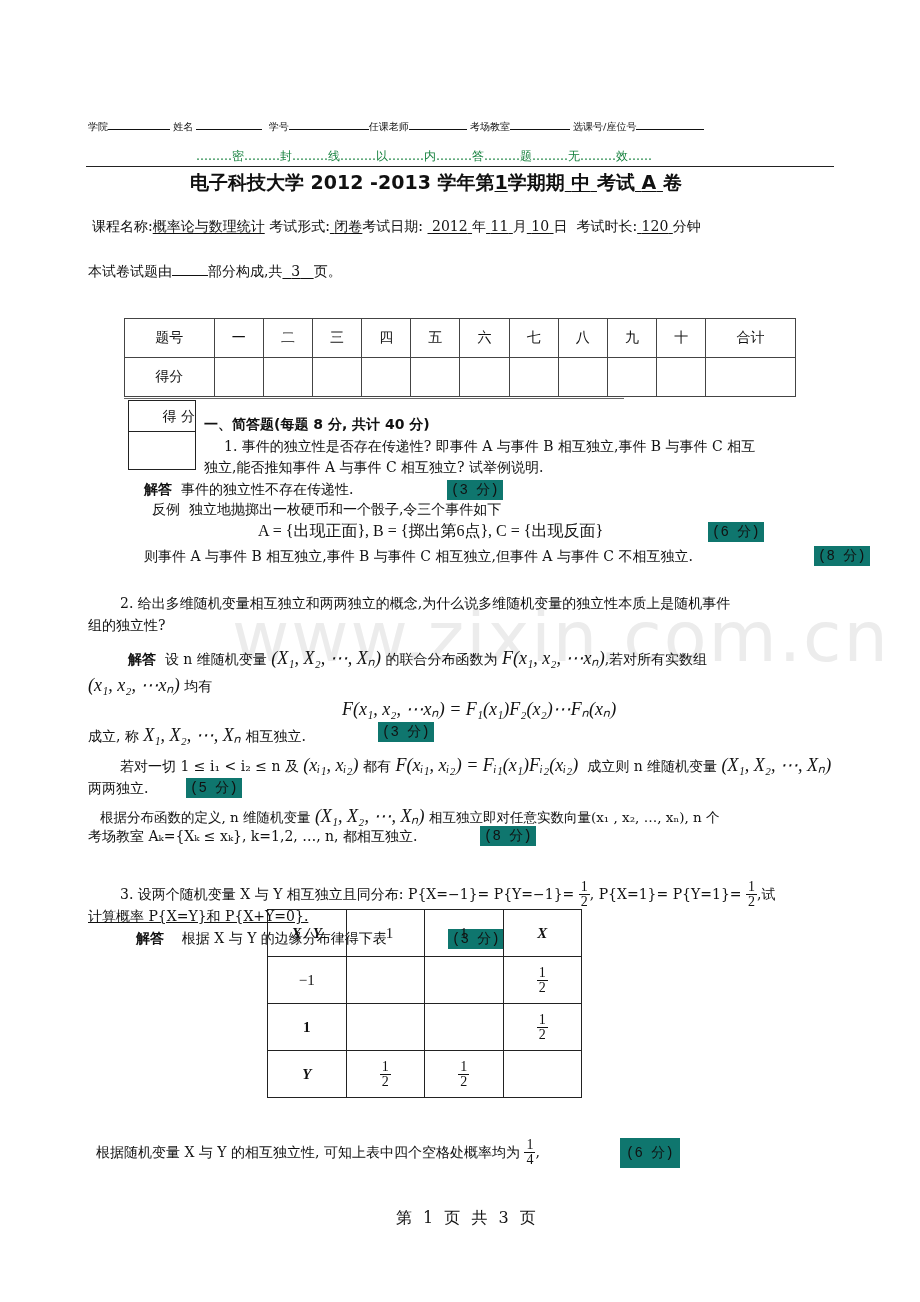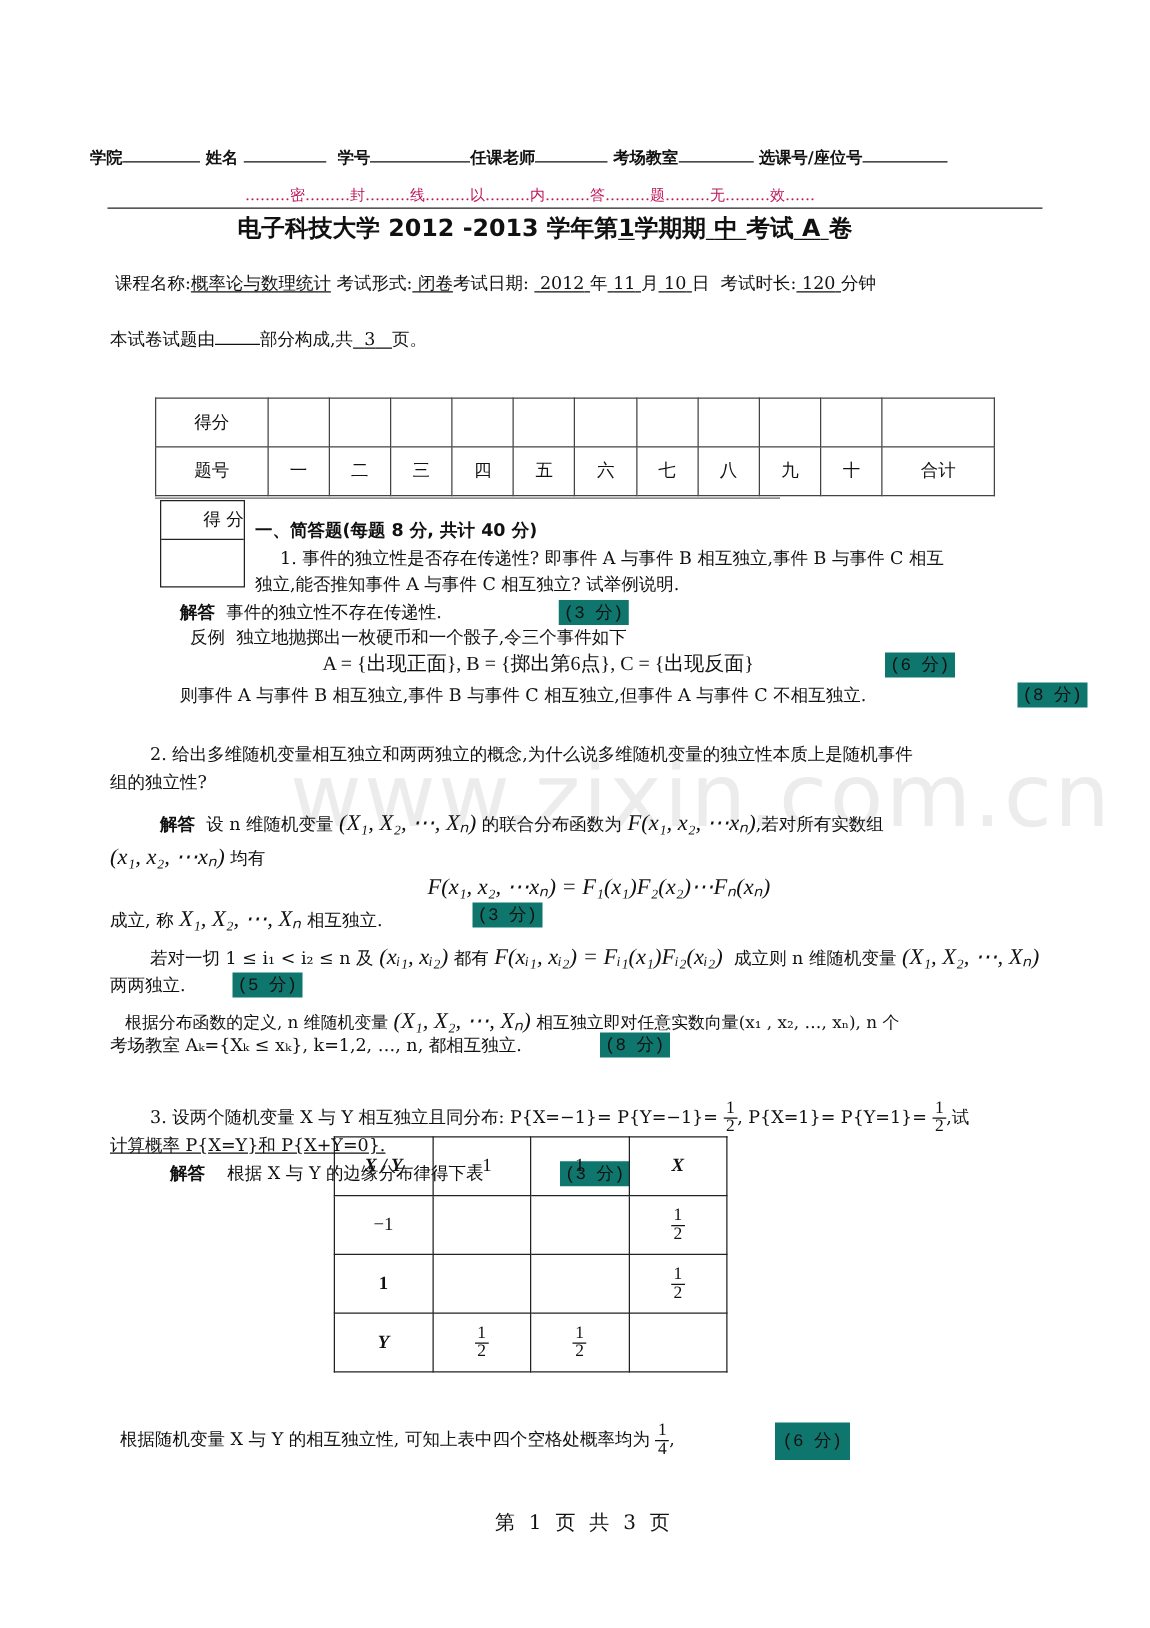--- a/index.html
+++ b/index.html
@@ -12,22 +12,22 @@
   .u { display: inline-block; border-bottom: 1px solid #111; height: 14px; vertical-align: baseline; }
   .uw { text-decoration: underline; text-underline-offset: 2px; }
   .i { font-style: italic; font-family: "Liberation Serif", serif; }
   .b { font-weight: bold; }
   .score { background: #0f766e; padding: 1px 4px; font-family: Liberation Mono, monospace; }
   .math { font-family: "Liberation Serif", serif; font-size: 18px; }
   .frac { display: inline-block; vertical-align: middle; text-align: center; font-family: "Liberation Serif", serif; line-height: 1; }
   .frac span { display: block; padding: 0 2px; font-size: 14px; }
   .frac span.top { border-bottom: 1px solid #111; }
 
-  #header-fields { left: 72px; top: 115px; font-size: 13px; font-weight: bold; }
-  #seal-line { left: 196px; top: 148px; font-size: 12px; color: #be185d; letter-spacing: 0; }
+  #header-fields { left: 88px; top: 115px; font-size: 10px; }
+  #seal-line { left: 196px; top: 148px; font-size: 12px; color: #15803d; letter-spacing: 0; }
   #top-rule { position: absolute; left: 86px; top: 166px; width: 748px; border-top: 1.5px solid #222; }
   #title { left: 190px; top: 170px; font-size: 19px; font-weight: bold; font-family: "DejaVu Sans", sans-serif; }
   #course-line { left: 92px; top: 218px; font-size: 14px; }
   #parts-line { left: 88px; top: 261px; font-size: 14px; }
 
   table.grid { border-collapse: collapse; position: absolute; }
   table.grid td { border: 1px solid #444; text-align: center; font-size: 14px; }
   #score-table { left: 124px; top: 318px; width: 672px; }
   #score-table td { height: 36px; }
 
@@ -66,47 +66,47 @@
   <span>课程名称:</span><span class="uw">概率论与数理统计</span>&nbsp;<span>考试形式:</span><span class="uw">&nbsp;<span>闭卷</span></span><span>考试日期:</span>&nbsp;<span class="uw">&nbsp;<span>2012</span>&nbsp;</span><span>年</span><span class="uw">&nbsp;<span>11</span>&nbsp;</span><span>月</span><span class="uw">&nbsp;<span>10</span>&nbsp;</span><span>日</span>&nbsp; <span>考试时长:</span><span class="uw">&nbsp;<span>120</span>&nbsp;</span><span>分钟</span>
 </div>
 
 <div id="parts-line" class="abs content">
   <span>本试卷试题由</span><span class="u" style="width:36px"></span><span>部分构成,共</span><span class="uw">&nbsp;&nbsp;<span>3</span>&nbsp;&nbsp;&nbsp;</span><span>页。</span>
 </div>
 
 <table id="score-table" class="grid content">
   <tbody>
       <tr>
-    <td>得分</td>
-    <td></td>
-    <td></td>
-    <td></td>
-    <td></td>
-    <td></td>
-    <td></td>
-    <td></td>
-    <td></td>
-    <td></td>
-    <td></td>
-    <td></td>
-  </tr>
-  <tr>
     <td>题号</td>
     <td>一</td>
     <td>二</td>
     <td>三</td>
     <td>四</td>
     <td>五</td>
     <td>六</td>
     <td>七</td>
     <td>八</td>
     <td>九</td>
     <td>十</td>
     <td>合计</td>
   </tr>
+  <tr>
+    <td>得分</td>
+    <td></td>
+    <td></td>
+    <td></td>
+    <td></td>
+    <td></td>
+    <td></td>
+    <td></td>
+    <td></td>
+    <td></td>
+    <td></td>
+    <td></td>
+  </tr>
 </tbody>
   </table>
 
 <div id="section-rule"></div>
 <div id="score-box" class="content">
   <div class="top">得 分</div>
   <div style="height:36px"></div>
 </div>
 
 <div class="abs content b" style="left:204px;top:416px;font-size:14px;font-family:'DejaVu Sans',sans-serif;">一、简答题(每题 8 分, 共计 40 分)</div>

